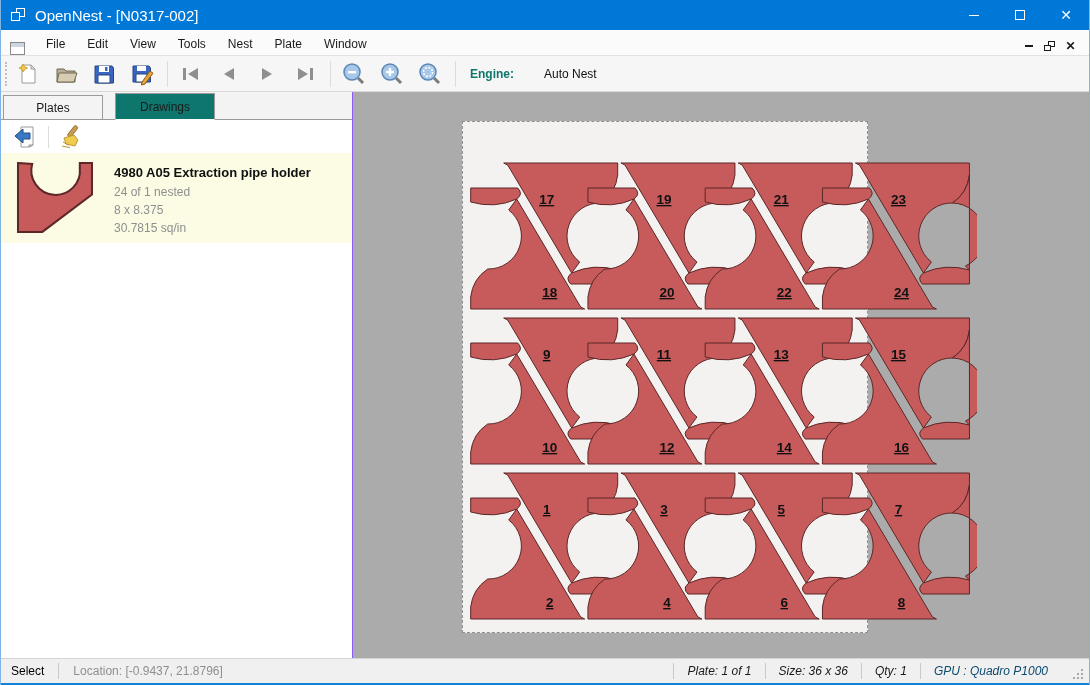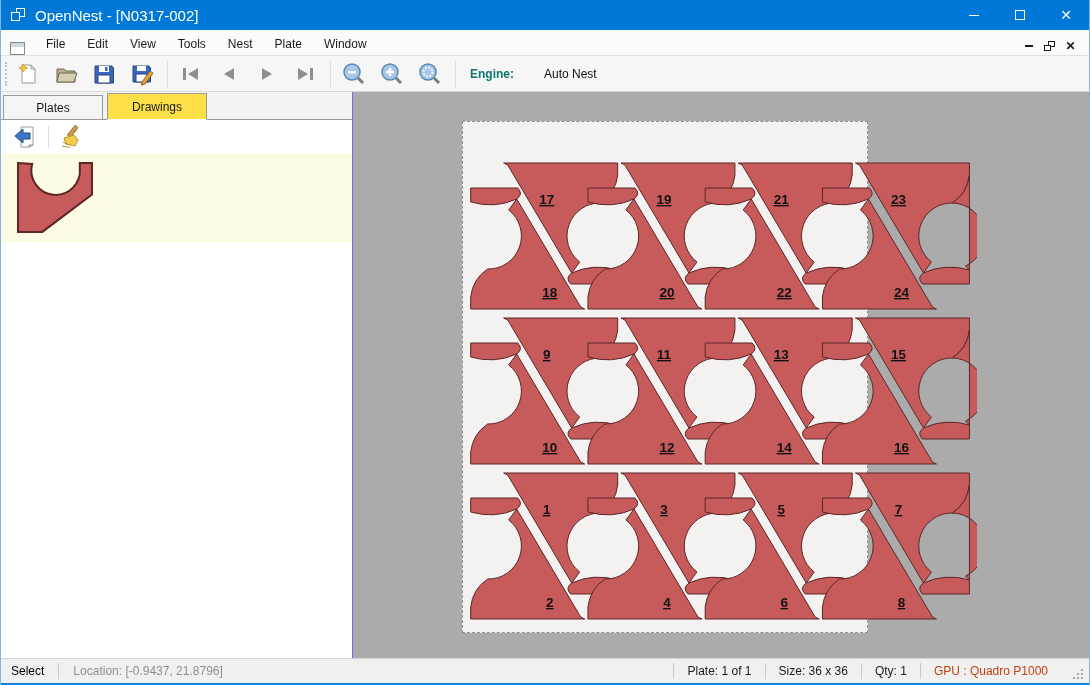--- a/index.html
+++ b/index.html
@@ -50,43 +50,43 @@
   .autonest { margin-left:14px; padding:5px 8px; color:#111; }
 
   
   .main { position:absolute; left:0; top:92px; right:0; bottom:27px; }
   .left-panel { position:absolute; left:0; top:0; width:352px; bottom:0; background:#fff;
     border-right:1px solid #8b5cf6; }
   .tabs { position:relative; height:28px; background:#f3f3f3; border-bottom:1px solid #9a9a9a;
     display:flex; align-items:flex-end; }
   .tab { width:100px; height:24px; display:flex; align-items:center; justify-content:center;
     background:#f4f4f4; border:1px solid #9a9a9a; border-bottom:none; margin-left:2px; color:#1a1a1a; }
-  .tab.active { height:27px; background:#fde047; margin-bottom:-1px; border-bottom:1px solid #fff; z-index:2; margin-left:4px;text-align:center; }
+  .tab.active { height:27px; background:#0f766e; margin-bottom:-1px; border-bottom:1px solid #fff; z-index:2; margin-left:12px;text-align:center; }
   .panel-toolbar { height:33px; background:#fff; display:flex; align-items:center; padding-left:12px; }
   .panel-sep { width:1px; height:22px; background:#dcdcdc; margin:0 9px; }
   .drawing-item { position:relative; height:90px; background:#FCFBE4; display:flex; padding:8px 0 0 12px; }
   .thumb-box { width:92px; height:76px; }
   .item-texts { padding-left:9px; padding-top:4px; }
   .item-title { font-size:13px; font-weight:bold; color:#111; margin-bottom:5px; }
   .item-line { font-size:12px; color:#8f8f8f; margin-bottom:4px; }
 
   .canvas { position:absolute; left:352px; top:0; right:0; bottom:0; background:#ABABAB; overflow:hidden; }
   .plate { position:absolute; left:109px; top:29px; width:406px; height:512px;
     background:#F3F2F0; border:1px dashed #8f8f8f; }
   .plate svg { position:absolute; left:0; top:0; }
 
   
   .statusbar { position:absolute; left:0; right:0; bottom:2px; height:25px; background:#f0f0f0;
     border-top:1px solid #d4d4d4; display:flex; align-items:center; color:#1a1a1a; }
   .sb-mode { padding:0 14px 0 10px; color:#000; }
   .sb-sep { width:1px; height:16px; background:#c9c9c9; }
   .sb-location { padding:0 14px; color:#8f8f8f; }
-  .sb-right { margin-left:auto; display:flex; align-items:center; height:100%; }
+  .sb-right { margin-left:auto; display:flex; align-items:center; height:100%;font-style:italic; }
   .sb-seg { padding:0 13px; }
-  .sb-gpu { color:#c2410c; padding:0 13px; }
+  .sb-gpu { color:#0c4a6e; padding:0 13px; }
   .sb-grip { width:12px; height:12px; margin:8px 4px 0 12px; position:relative; }
   .sb-grip i { position:absolute; width:2px; height:2px; background:#a9a9a9;
     box-shadow:0 0 0 0 #a9a9a9; display:block; }
   .bottom-edge { position:absolute; left:0; right:0; bottom:0; height:2px; background:#1283D8; }
 </style>
 </head>
 <body>
 
 <div class="window">
 
@@ -240,20 +240,26 @@
           <rect x="13" y="1" width="4" height="13" rx="1.5" transform="rotate(38 15 7)" fill="#C89B52" stroke="#8a6726" stroke-width="0.8"></rect>
           <path d="M6 14 L16 11 l4 5 -3 6 -9 -2 z" fill="#EFCB4F" stroke="#B8912C" stroke-width="0.9"></path>
           <path d="M4 22 q4 1 8 1.5 M5 18 q3 2 6 3" stroke="#B8912C" stroke-width="1" fill="none"></path>
         </svg>
       </div>
       <div class="drawing-item">
         <div class="thumb-box">
           <svg width="86" height="76" viewBox="-2 -2 79 75">
             <path d="M0 0 L14 1 A24 24 0 1 0 61 5 L61 0 L73 0 L73 31 L24 68 L0 68 Z" fill="#C75B5C" stroke="#5C2727" stroke-width="2"></path>
           </svg>
+        </div>
+        <div class="item-texts">
+          <div class="item-title">4980 A05 Extraction pipe holder</div>
+          <div class="item-line">24 of 1 nested</div>
+          <div class="item-line">8 x 8.375</div>
+          <div class="item-line">30.7815 sq/in</div>
         </div>
       </div>
     </div>
 
     <div class="canvas">
       <div class="plate">
         <svg id="nest-svg" width="514" height="512" viewBox="0 0 514 512">
             <g transform="translate(40.7 41)">
               <path d="M0 0 L114 0 L114 12 Q112 30 97 40 A33 33 0 0 0 76 99 L68 110 Q90 100 114 107 L114 121 L67 121 Q61 115 68 110 L4 2 Z" fill="#C75B5C" stroke="#5C2727" stroke-width="1" stroke-linejoin="round"></path>
               <path d="M0 0 L114 0 L114 12 Q112 30 97 40 A33 33 0 0 0 76 99 L68 110 Q90 100 114 107 L114 121 L67 121 Q61 115 68 110 L4 2 Z" fill="#C75B5C" stroke="#5C2727" stroke-width="1" stroke-linejoin="round" transform="rotate(180 40.5 73)"></path>

